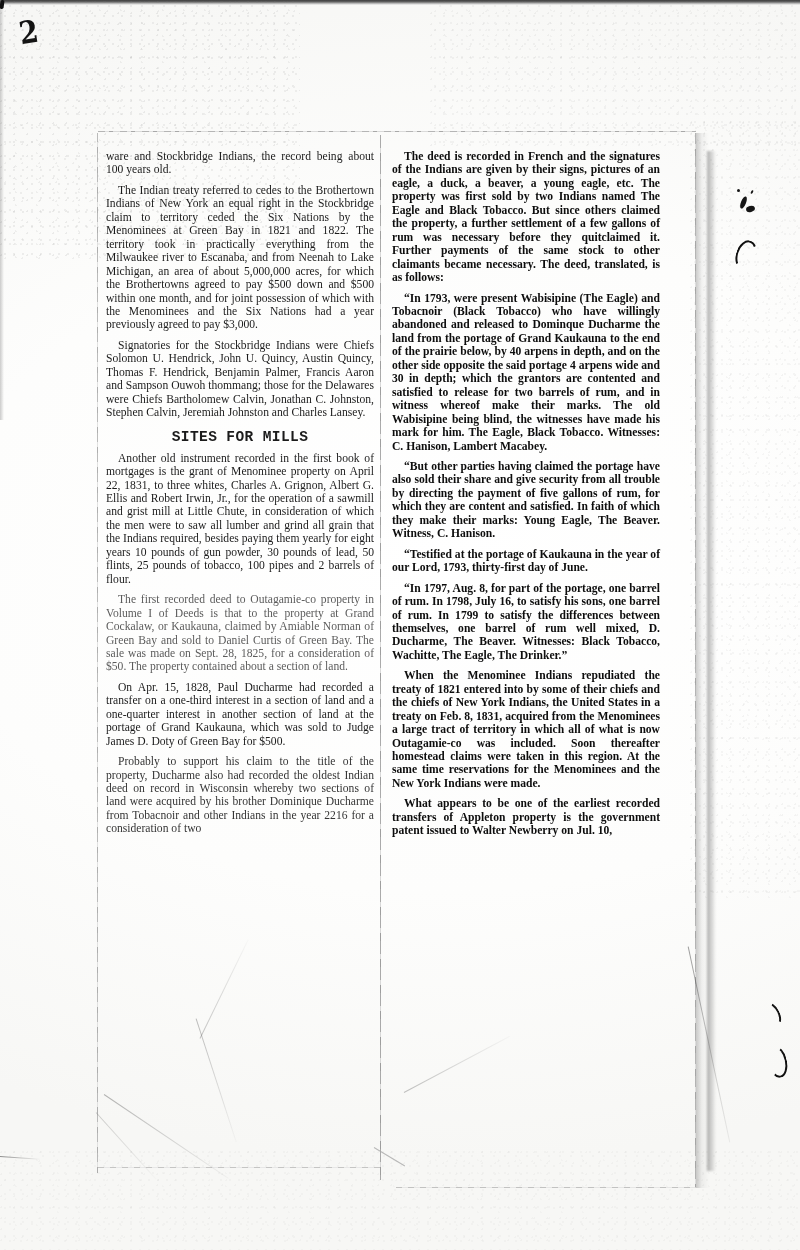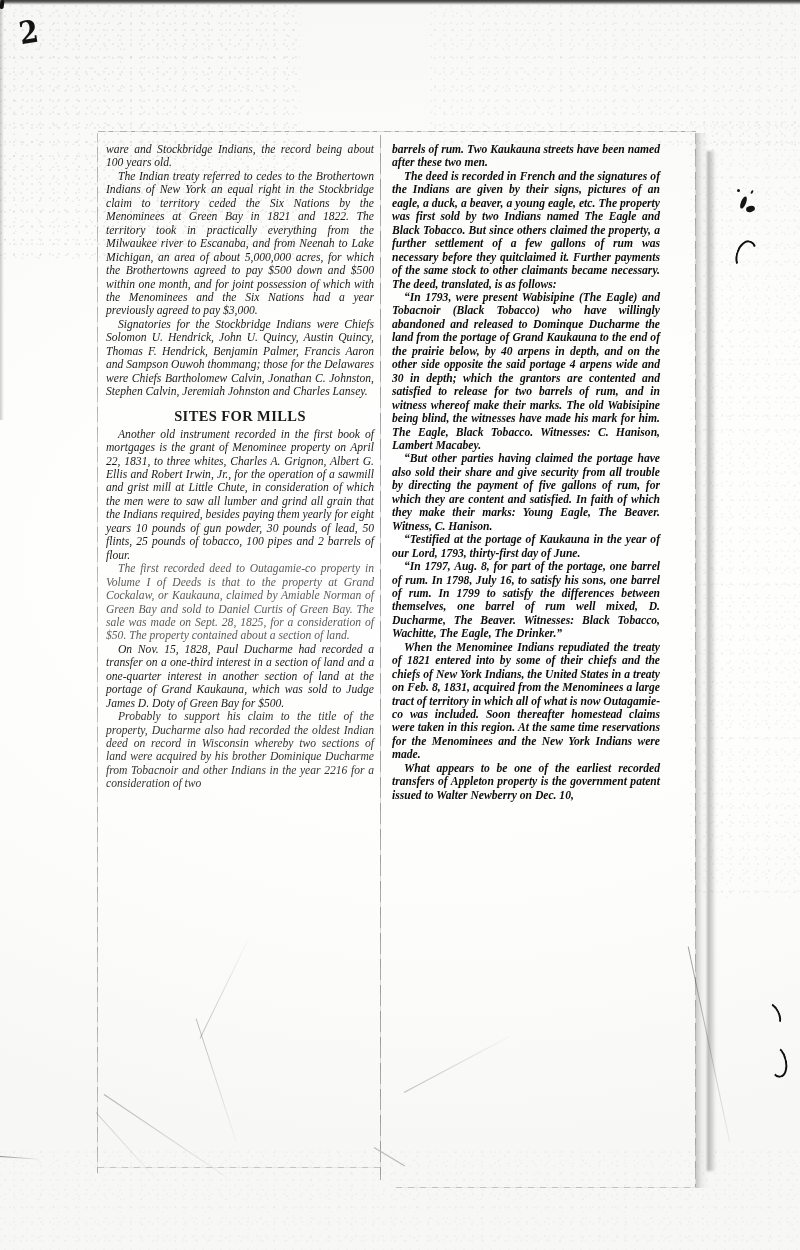--- a/index.html
+++ b/index.html
@@ -96,31 +96,31 @@
     position:absolute;top:12px;width:268px;
     font-size:11.6px;line-height:13.45px;
     color:#1b1b1b;
     text-align:justify;
     text-justify:inter-word;
     -webkit-hyphens:none;hyphens:none;
   }
   #col-left {left:10px;}
   #col-right{left:296px;color:#0d0d0d;font-weight:600;}
 
-  .col p{margin:0 0 0 0;text-indent:12px;font-style:italic;}
+  .col p{margin:7px 0 0 0;text-indent:12px;}
   .col p.cont{text-indent:0;}
 
   h2.section{
     margin:9px 0 4px 0;
     font-size:14.5px;line-height:16px;
     font-weight:700;
     text-align:center;
     letter-spacing:.4px;
     text-indent:0;
-    font-family:Liberation Serif, serif;
+    font-family:Liberation Mono, monospace;
   }
 
   
   .faded{color:#4a4a4a;opacity:.9;}
   
   .lite{color:#343434;}
 
   
   .smudge{position:absolute;background:#161616;border-radius:50%;}
   #smudge-a{left:741px;top:196px;width:5px;height:13px;transform:rotate(22deg);}
@@ -184,34 +184,33 @@
     <div class="col" id="col-left">
 
       <p class="cont">ware and Stockbridge Indians, the record being about 100 years old.</p>
       <p>The Indian treaty referred to cedes to the Brothertown Indians of New York an equal right in the Stockbridge claim to territory ceded the Six Nations by the Menominees at Green Bay in 1821 and 1822. The territory took in practically everything from the Milwaukee river to Escanaba, and from Neenah to Lake Michigan, an area of about 5,000,000 acres, for which the Brothertowns agreed to pay $500 down and $500 within one month, and for joint possession of which with the Menominees and the Six Nations had a year previously agreed to pay $3,000.</p>
       <p>Signatories for the Stockbridge Indians were Chiefs Solomon U. Hendrick, John U. Quincy, Austin Quincy, Thomas F. Hendrick, Benjamin Palmer, Francis Aaron and Sampson Ouwoh thommang; those for the Delawares were Chiefs Bartholomew Calvin, Jonathan C. Johnston, Stephen Calvin, Jeremiah Johnston and Charles Lansey.</p>
 
       <h2 class="section">SITES FOR MILLS</h2>
 
       <p>Another old instrument recorded in the first book of mortgages is the grant of Menominee property on April 22, 1831, to three whites, Charles A. Grignon, Albert G. Ellis and Robert Irwin, Jr., for the operation of a sawmill and grist mill at Little Chute, in consideration of which the men were to saw all lumber and grind all grain that the Indians required, besides paying them yearly for eight years 10 pounds of gun powder, 30 pounds of lead, 50 flints, 25 pounds of tobacco, 100 pipes and 2 barrels of flour.</p>
       <p class="faded">The first recorded deed to Outagamie-co property in Volume I of Deeds is that to the property at Grand Cockalaw, or Kaukauna, claimed by Amiable Norman of Green Bay and sold to Daniel Curtis of Green Bay. The sale was made on Sept. 28, 1825, for a consideration of $50. The property contained about a section of land.</p>
-      <p>On Nov. 15, 1828, Paul Ducharme had recorded a transfer on a one-third interest in a section of land and a one-quarter interest in another section of land at the portage of Grand Kaukauna, which was sold to Judge James D. Doty of Green Bay for $500.</p>
+      <p>On Apr. 15, 1828, Paul Ducharme had recorded a transfer on a one-third interest in a section of land and a one-quarter interest in another section of land at the portage of Grand Kaukauna, which was sold to Judge James D. Doty of Green Bay for $500.</p>
       <p class="lite">Probably to support his claim to the title of the property, Ducharme also had recorded the oldest Indian deed on record in Wisconsin whereby two sections of land were acquired by his brother Dominique Ducharme from Tobacnoir and other Indians in the year 2216 for a consideration of two</p>
     </div>
 
     <div class="col" id="col-right">
 
-      <p class="cont">barrels of rum. Two Kaukauna streets have been named after these two men.</p>
       <p>The deed is recorded in French and the signatures of the Indians are given by their signs, pictures of an eagle, a duck, a beaver, a young eagle, etc. The property was first sold by two Indians named The Eagle and Black Tobacco. But since others claimed the property, a further settlement of a few gallons of rum was necessary before they quitclaimed it. Further payments of the same stock to other claimants became necessary. The deed, translated, is as follows:</p>
       <p>“In 1793, were present Wabisipine (The Eagle) and Tobacnoir (Black Tobacco) who have willingly abandoned and released to Dominque Ducharme the land from the portage of Grand Kaukauna to the end of the prairie below, by 40 arpens in depth, and on the other side opposite the said portage 4 arpens wide and 30 in depth; which the grantors are contented and satisfied to release for two barrels of rum, and in witness whereof make their marks. The old Wabisipine being blind, the witnesses have made his mark for him. The Eagle, Black Tobacco. Witnesses: C. Hanison, Lambert Macabey.</p>
       <p>“But other parties having claimed the portage have also sold their share and give security from all trouble by directing the payment of five gallons of rum, for which they are content and satisfied. In faith of which they make their marks: Young Eagle, The Beaver. Witness, C. Hanison.</p>
       <p>“Testified at the portage of Kaukauna in the year of our Lord, 1793, thirty-first day of June.</p>
       <p>“In 1797, Aug. 8, for part of the portage, one barrel of rum. In 1798, July 16, to satisfy his sons, one barrel of rum. In 1799 to satisfy the differences between themselves, one barrel of rum well mixed, D. Ducharme, The Beaver. Witnesses: Black Tobacco, Wachitte, The Eagle, The Drinker.”</p>
       <p>When the Menominee Indians repudiated the treaty of 1821 entered into by some of their chiefs and the chiefs of New York Indians, the United States in a treaty on Feb. 8, 1831, acquired from the Menominees a large tract of territory in which all of what is now Outagamie-co was included. Soon thereafter homestead claims were taken in this region. At the same time reservations for the Menominees and the New York Indians were made.</p>
-      <p>What appears to be one of the earliest recorded transfers of Appleton property is the government patent issued to Walter Newberry on Dec. 10,</p>
+      <p>What appears to be one of the earliest recorded transfers of Appleton property is the government patent issued to Walter Newberry on Jul. 10,</p>
     </div>
 
     <div id="gutter-shadow"></div>
     <div id="gutter-shadow2"></div>
   </div>
 
   <div class="smudge" id="smudge-a"></div>
   <div class="smudge" id="smudge-b"></div>
   <div class="smudge" id="smudge-c"></div>
   <div class="smudge" id="smudge-d"></div>

